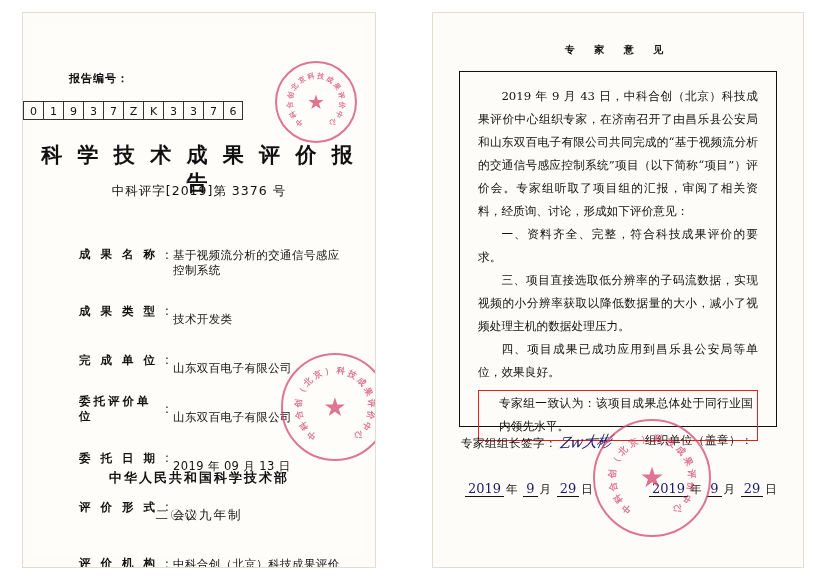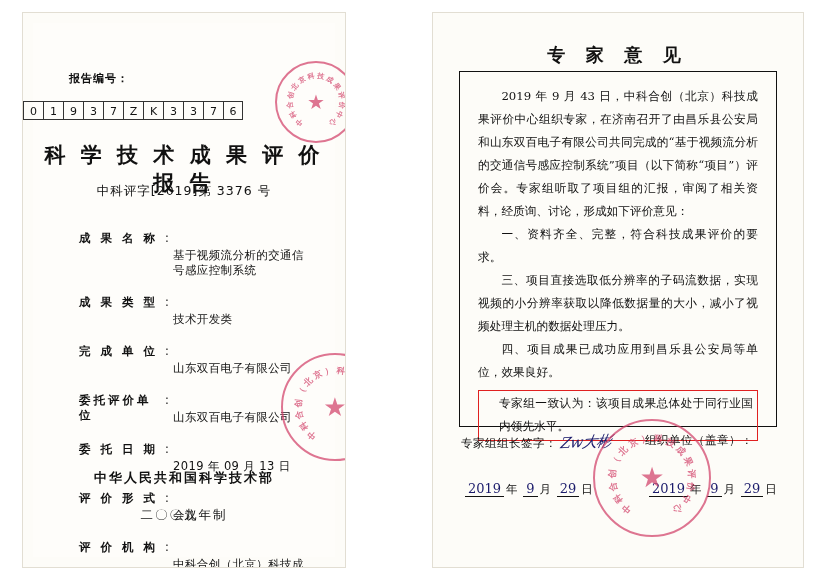--- a/index.html
+++ b/index.html
@@ -18,21 +18,21 @@
     width: 825px;
     height: 580px;
     background: #ffffff;
   }
 
   
   .doc-left {
     position: absolute;
     left: 22px;
     top: 12px;
-    width: 324px;
+    width: 354px;
     height: 556px;
     background: #fdfcf8;
     border: 1px solid #e2ded3;
     box-sizing: border-box;
     overflow: hidden;
   }
   .doc-left-inner {
     position: absolute;
     left: 10px;
     top: 10px;
@@ -100,21 +100,21 @@
   }
 
   .fields {
     position: absolute;
     left: 46px;
     top: 208px;
     right: 20px;
   }
   .field-row {
     display: flex;
-    align-items: flex-start;
+    align-items: center;
     margin-bottom: 17px;
     font-size: 11.5px;
     color: #111;
   }
   .field-label {
     width: 86px;
     letter-spacing: 3px;
     font-weight: bold;
     flex: none;
   }
@@ -160,25 +160,24 @@
     border: 1px solid #e2ded3;
     box-sizing: border-box;
     overflow: hidden;
   }
   .opinion-title {
     position: absolute;
     left: 0;
     right: 0;
     top: 30px;
     text-align: center;
-    font-size: 18px;
+    font-size: 10px;
     font-weight: bold;
     letter-spacing: 8px;
     color: #111;
-    font-family: Liberation Serif, serif;
   }
   .opinion-rule {
     position: absolute;
     left: 26px;
     right: 26px;
     top: 58px;
     height: 1px;
     background: #111;
   }
   .opinion-box {

